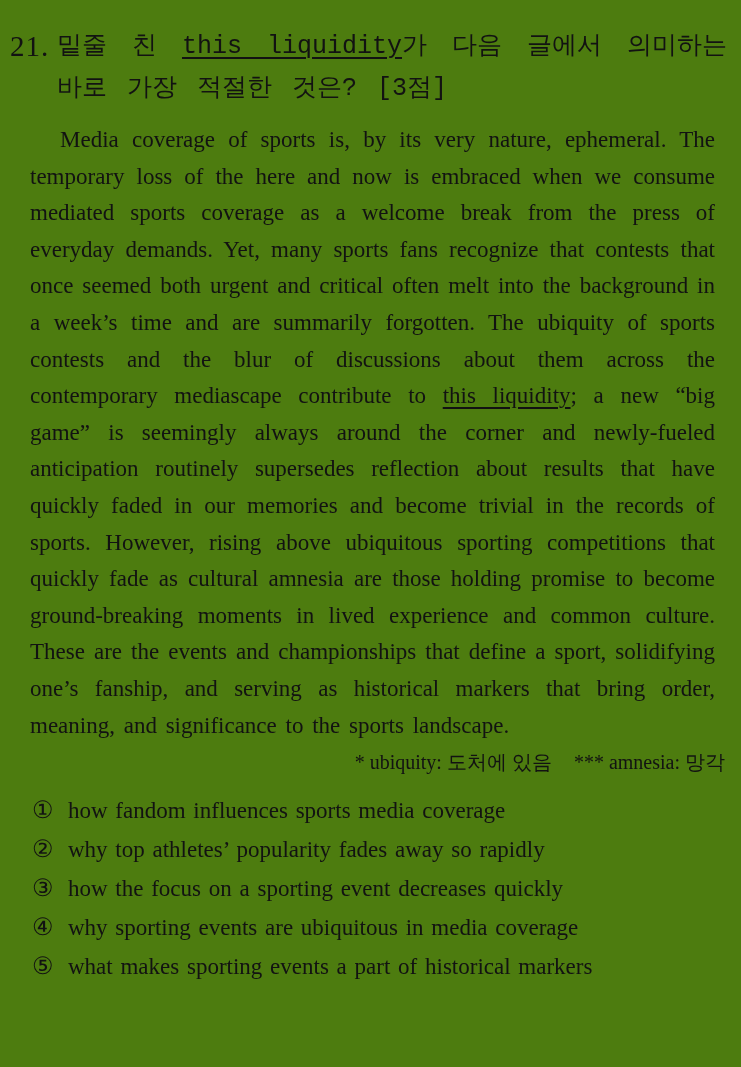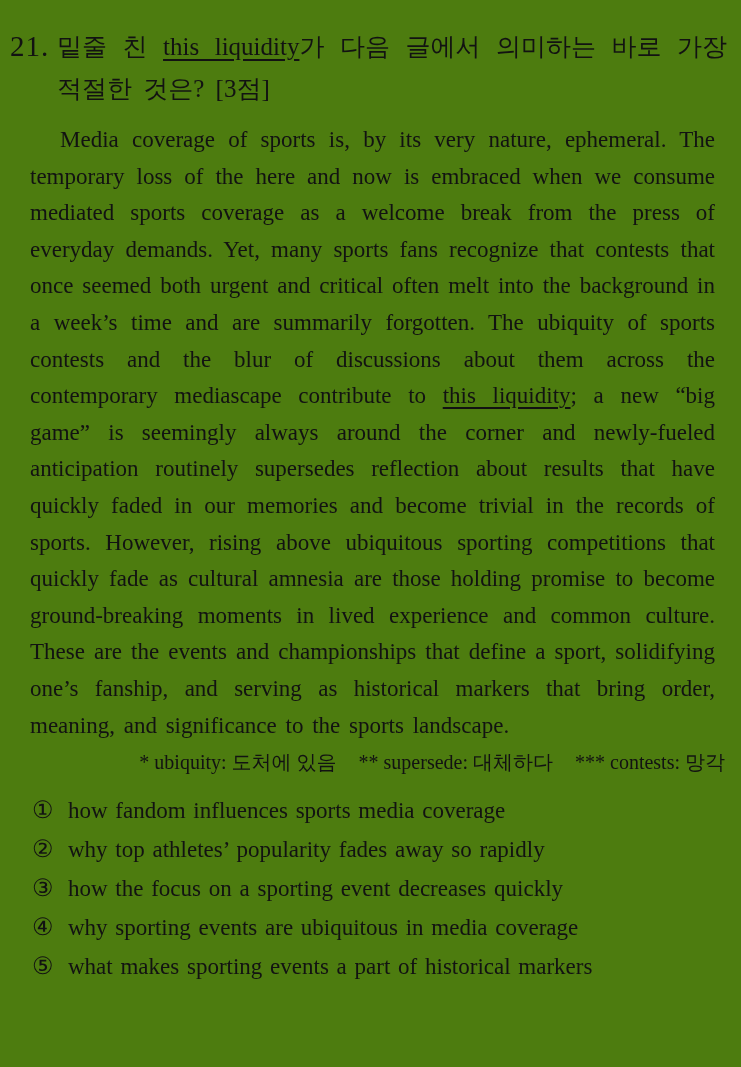--- a/index.html
+++ b/index.html
@@ -27,20 +27,21 @@
     flex: none;
     width: 47px;
     font-size: 29px;
     line-height: 40px;
     letter-spacing: 1px;
   }
   .qtext {
     flex: 1;
     text-align: justify;
     word-spacing: 5px;
+    font-family: Liberation Mono, monospace;
   }
   .underline {
     text-decoration: underline;
     text-underline-offset: 4px;
     text-decoration-thickness: 1.5px;
   }
   
   .passage {
     margin: 0 12px 0 20px;
     font-size: 23px;
@@ -85,22 +86,21 @@
 
   <div class="question-header">
     <span class="qnum">21.</span>
     <span class="qtext"><span>밑줄 친 </span><span class="underline">this liquidity</span><span>가 다음 글에서 의미하는 바로 가장 적절한 것은? </span><span>[3점]</span></span>
   </div>
 
   <p class="passage"><span>Media coverage of sports is, by its very nature, ephemeral. The temporary loss of the here and now is embraced when we consume mediated sports coverage as a welcome break from the press of everyday demands. Yet, many sports fans recognize that contests that once seemed both urgent and critical often melt into the background in a week’s time and are summarily forgotten. The ubiquity of sports contests and the blur of discussions about them across the contemporary mediascape contribute to </span><span class="underline">this liquidity</span><span>; a new “big game” is seemingly always around the corner and newly-fueled anticipation routinely supersedes reflection about results that have quickly faded in our memories and become trivial in the records of sports. However, rising above ubiquitous sporting competitions that quickly fade as cultural amnesia are those holding promise to become ground-breaking moments in lived experience and common culture. These are the events and championships that define a sport, solidifying one’s fanship, and serving as historical markers that bring order, meaning, and significance to the sports landscape.</span></p>
 
   <div class="footnotes">
     <span>* ubiquity: 도처에 있음</span>
-    <span>** supersede: 대체하다</span>
-    <span>*** contests: 망각</span>
+    <span>*** amnesia: 망각</span>
   </div>
 
   <div class="choices">
     <div class="choice">
       <span class="marker">①</span>
       <span class="choice-text">how fandom influences sports media coverage</span>
     </div>
     <div class="choice">
       <span class="marker">②</span>
       <span class="choice-text">why top athletes’ popularity fades away so rapidly</span>

